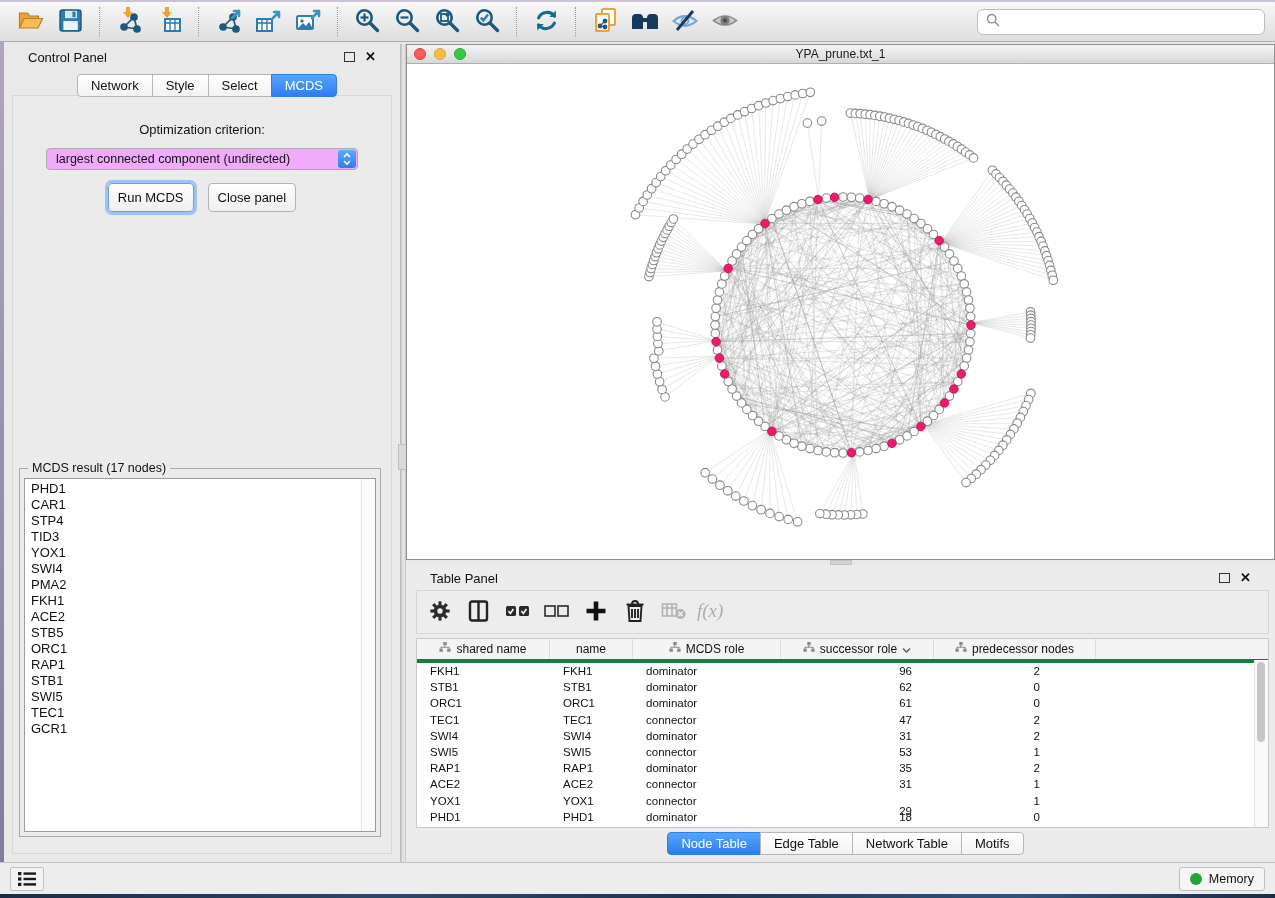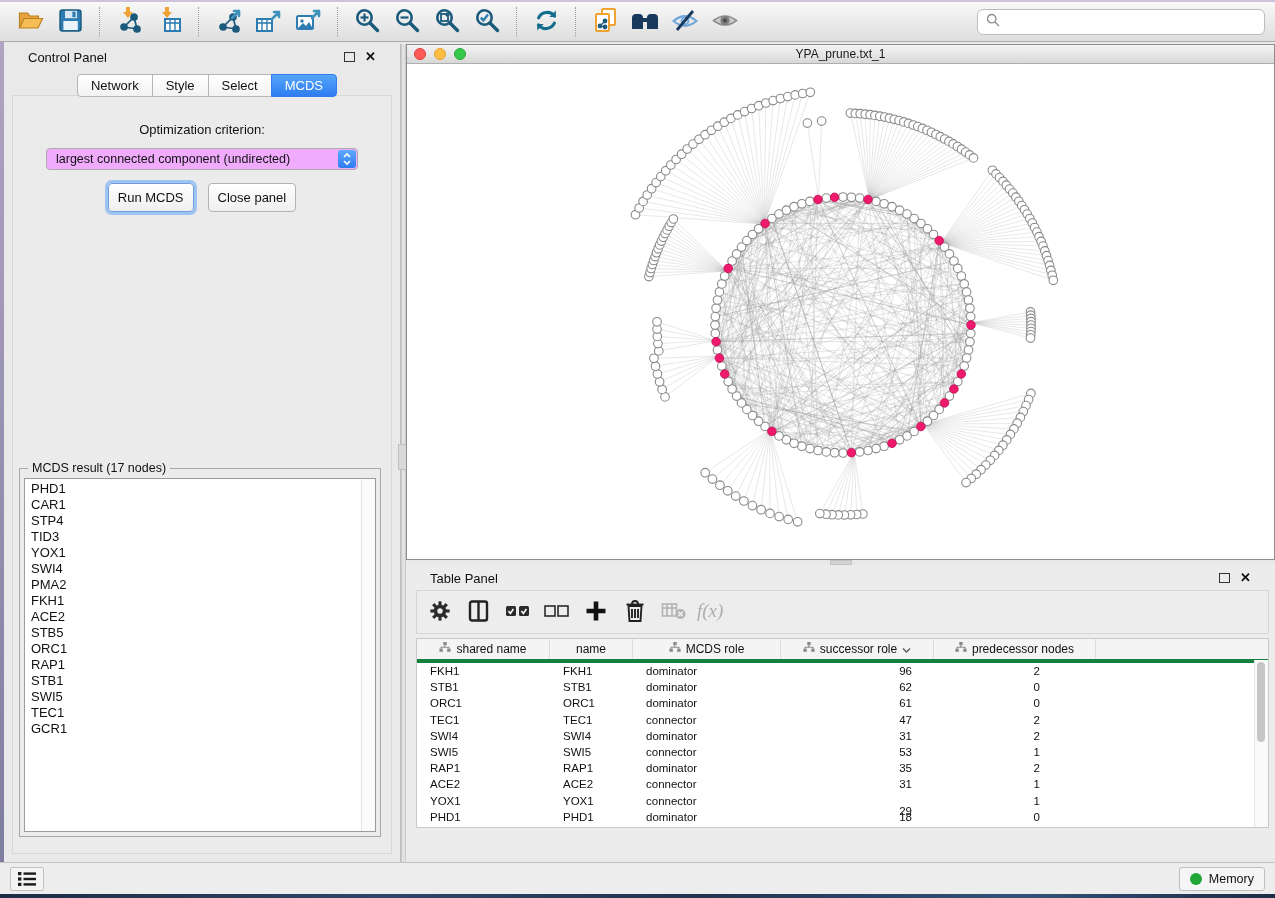--- a/index.html
+++ b/index.html
@@ -1360,20 +1360,28 @@
             <div class="td " style="width: 83px;">PHD1</div>
             <div class="td " style="width: 148px;">dominator</div>
             <div class="td num-s" style="width: 153px;">18</div>
             <div class="td num-p" style="width: 162px;">0</div>
           </div>
         </div>
       <div id="tbl-vscroll">
           <div id="tbl-thumb"></div>
         </div>
     </div>
+    <div id="tp-tabs">
+        <span class="seg" id="tp-tabs-seg">
+          <span class="seg-tab active">Node Table</span>
+          <span class="seg-tab">Edge Table</span>
+          <span class="seg-tab">Network Table</span>
+          <span class="seg-tab">Motifs</span>
+        </span>
+      </div>
   </div>
 
   <div id="status-bar">
     <button id="status-left-btn">
       <svg width="20" height="16" viewBox="0 0 20 16">
           <g fill="#1a1a1a">
             <rect x="1" y="1" width="3.4" height="3.2"></rect>
             <rect x="6.5" y="1.4" width="12.5" height="2.4"></rect>
             <rect x="1" y="6.4" width="3.4" height="3.2"></rect>
             <rect x="6.5" y="6.8" width="12.5" height="2.4"></rect>

